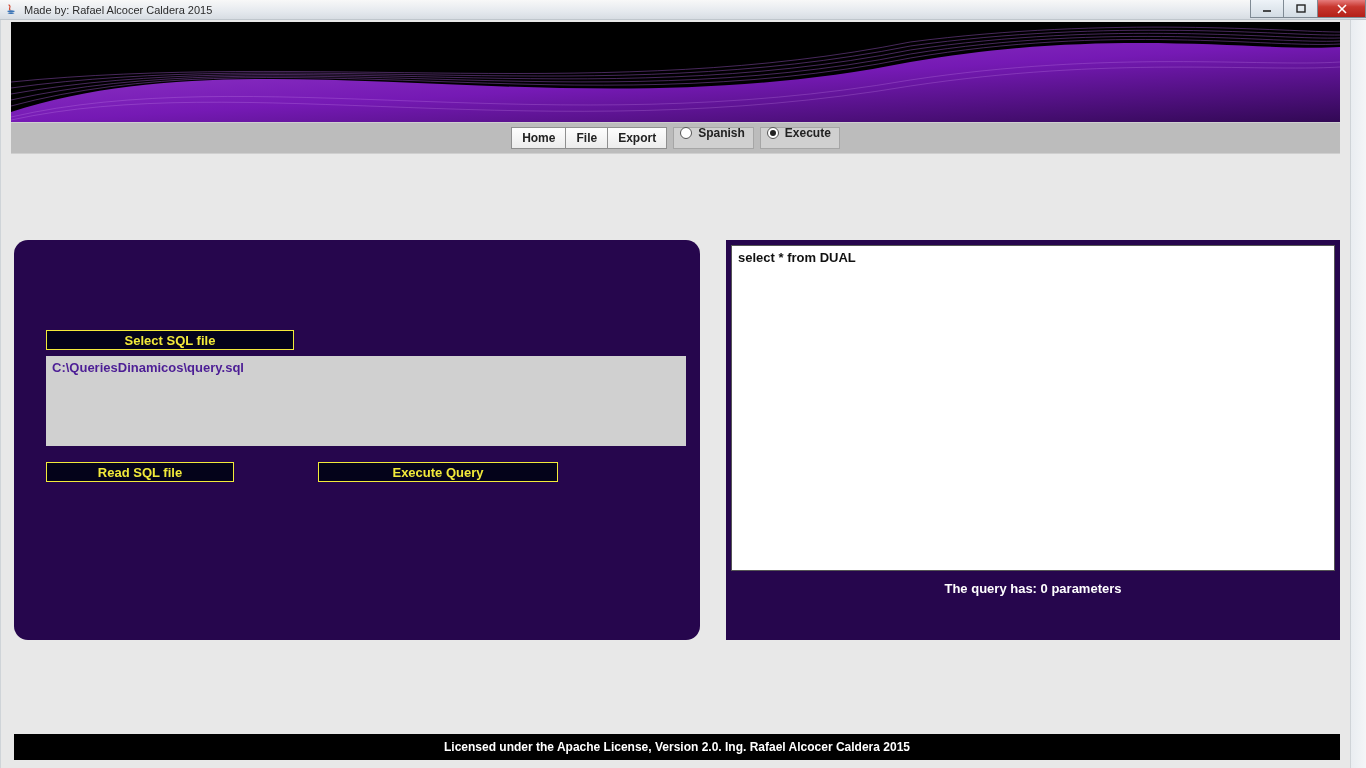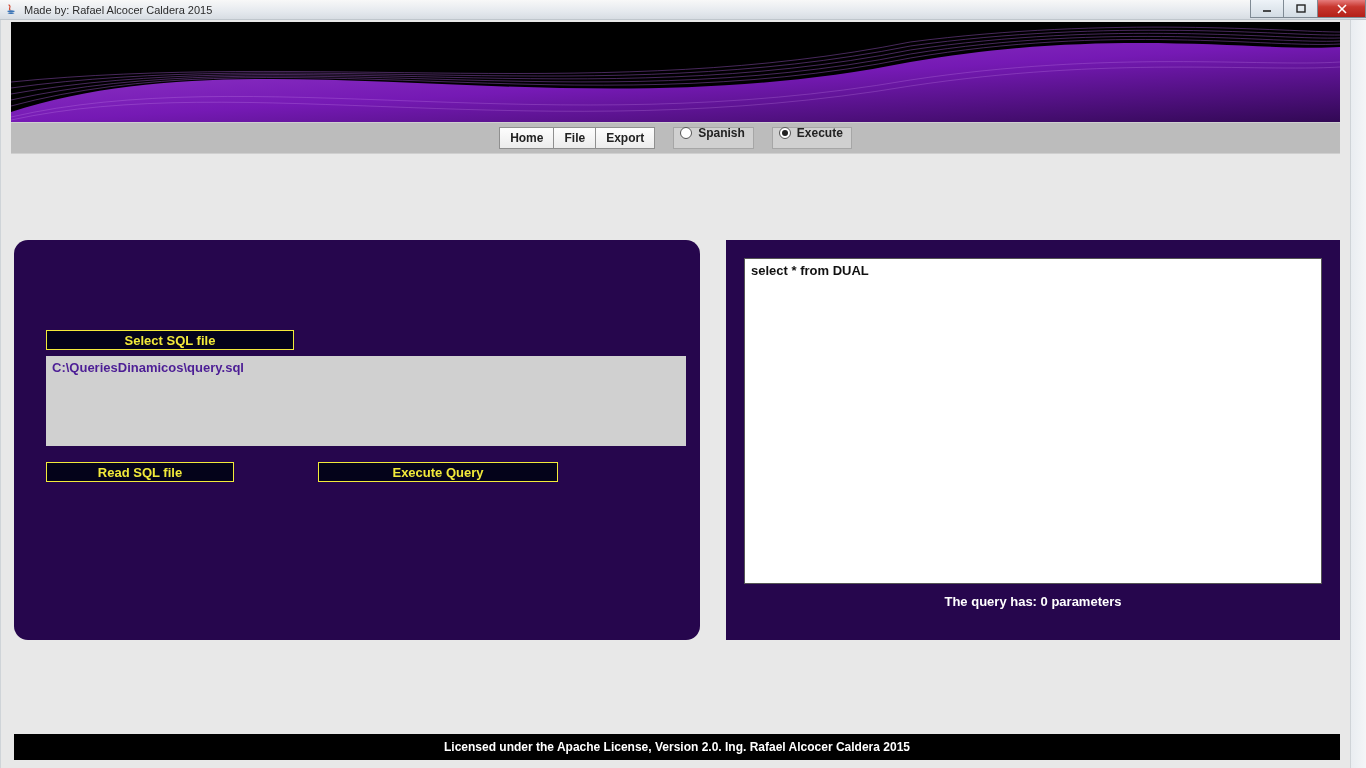--- a/index.html
+++ b/index.html
@@ -53,21 +53,21 @@
     overflow:hidden;
   }
   .banner svg { width:100%; height:100%; display:block;}
   .menubar {
     margin: 0 10px;
     height: 32px;
     background:#bcbcbc;
     display:flex; align-items:center; justify-content:center;
     border-top:1px solid #cfcfcf;
     border-bottom:1px solid #cfcfcf;
-    gap:12px;
+    gap:0;
   }
   .menu-btn-group { display:flex; }
   .menu-btn {
     height:22px;
     padding: 0 10px;
     background: linear-gradient(to bottom,#fdfdfd,#ececec);
     border:1px solid #8f8f8f;
     font-size:12px; font-weight:bold; color:#222;
     display:flex; align-items:center;
     cursor:pointer;
@@ -98,21 +98,21 @@
     right: 10px;
     display:flex;
     gap: 26px;
   }
   .panel {
     background:#26064d;
     height: 400px;
     position:relative;
   }
   .panel-left { width: 686px; border-radius: 14px; }
-  .panel-right { flex:1; padding:18px; }
+  .panel-right { flex:1; padding:5px; }
 
   .cmd-btn {
     position:absolute;
     width: 248px;
     height: 20px;
     background:#04031a;
     border:1px solid #f2ea3a;
     color:#f2ea3a;
     font-weight:bold;
     font-size:13px;

